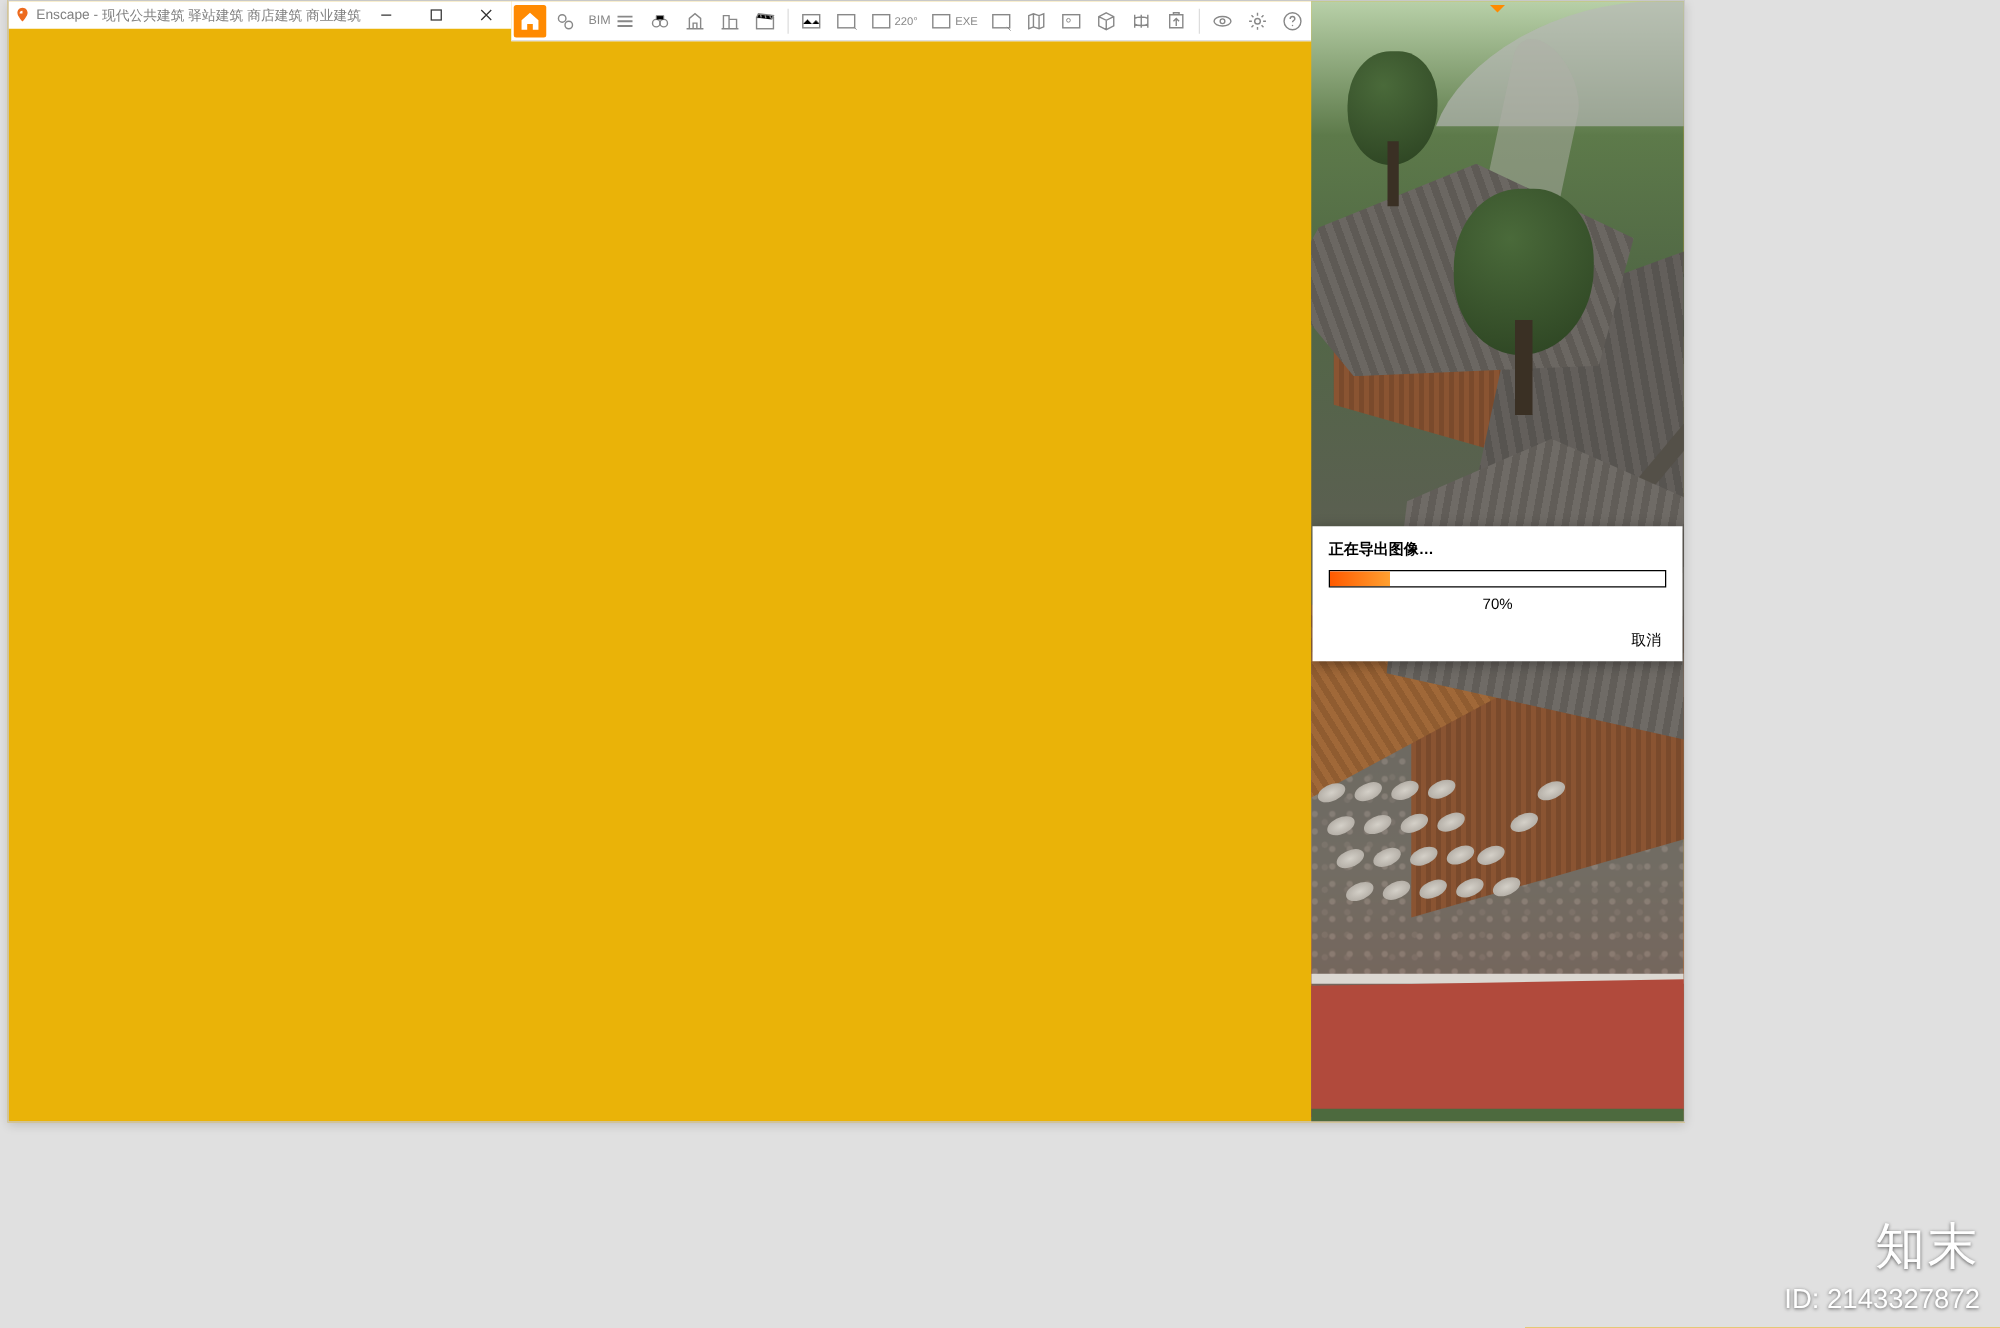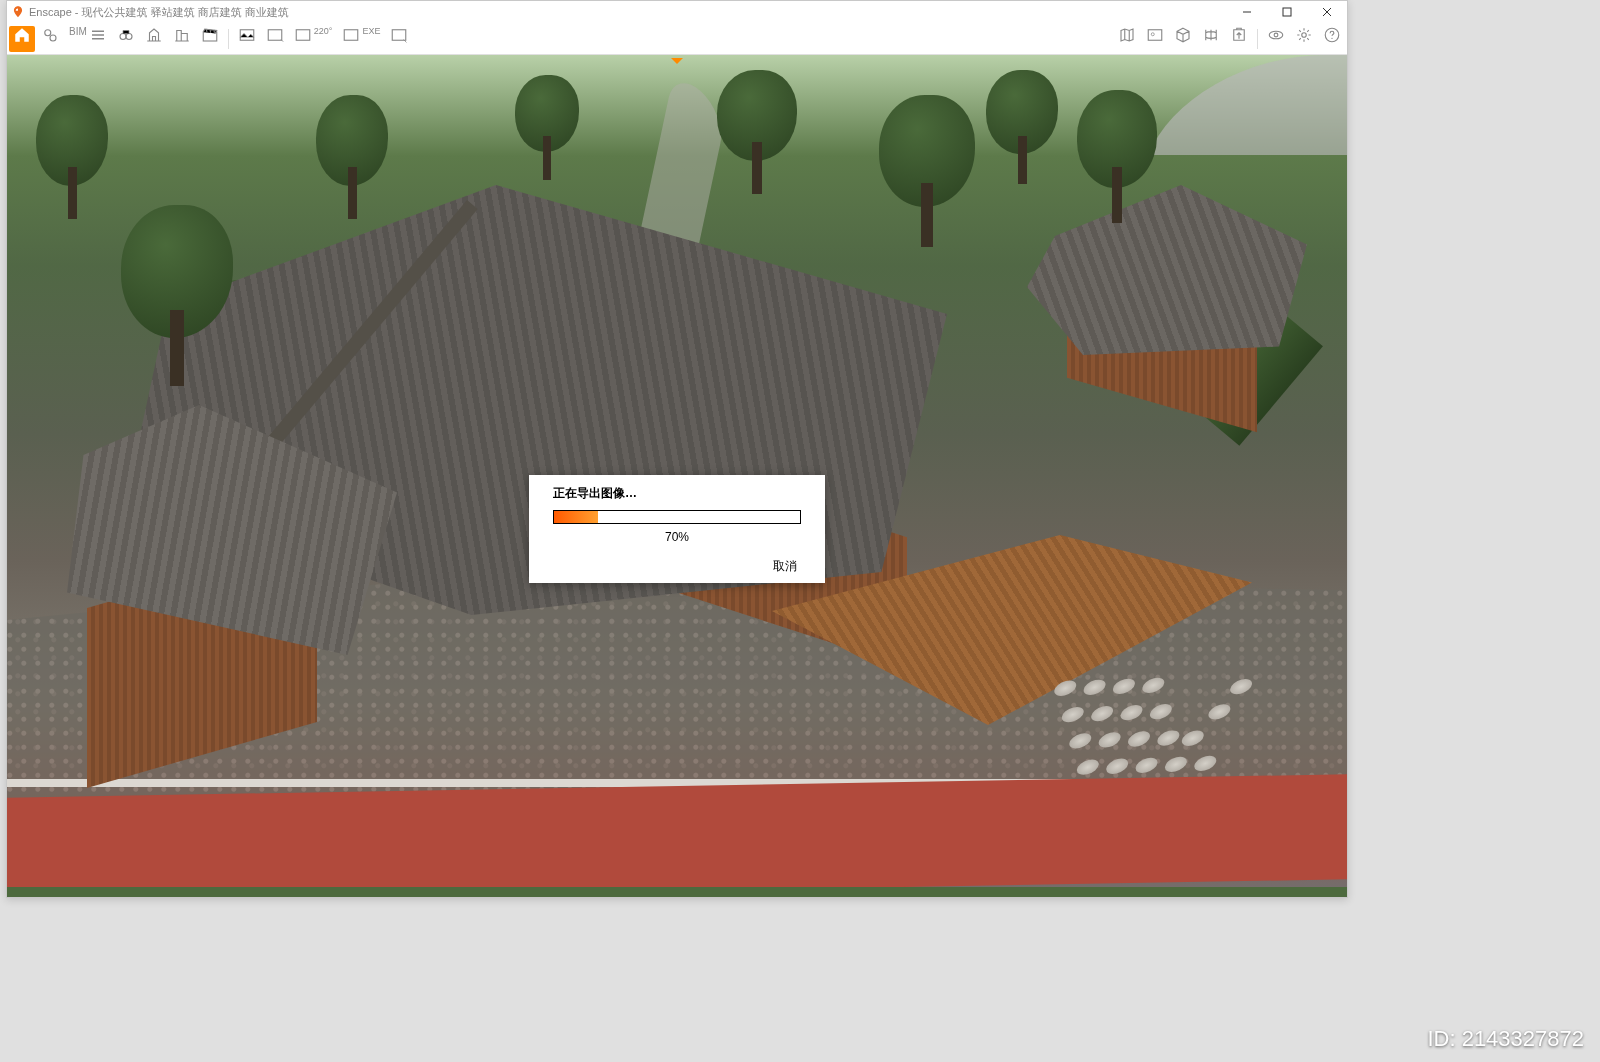--- a/index.html
+++ b/index.html
@@ -14,21 +14,21 @@
 
     .app-window {
       position: absolute;
       left: 6px;
       top: 0;
       width: 1342px;
       height: 898px;
       background: #eab308;
       border: 1px solid #c8c8c8;
       display: flex;
-      flex-direction: column;
+      flex-direction: row;
       box-shadow: 0 2px 8px rgba(0,0,0,0.15);
     }
 
     .titlebar {
       height: 22px;
       display: flex;
       align-items: center;
       background: #fff;
       padding-left: 4px;
       font-size: 11px;
@@ -55,21 +55,21 @@
       height: 32px;
       background: #fff;
       border-bottom: 1px solid #e0e0e0;
       display: flex;
       align-items: center;
       padding: 0 2px;
       gap: 2px;
     }
     .toolbar .tbtn {
       width: 26px; height: 26px;
-      display: flex; justify-content: center;
+      display: flex; align-items: center; justify-content: center;
       border-radius: 2px;
       color: #888;
     }
     .toolbar .tbtn.active { background: #ff8a00; color: #fff; }
     .toolbar .tbtn svg { width: 18px; height: 18px; }
     .toolbar .tbtn.with-text { width: auto; padding: 0 4px; font-size: 10px; gap:2px; }
     .toolbar .sep {
       width: 1px; height: 20px; background: #ddd; margin: 0 3px;
     }
     .toolbar .right { margin-left: auto; display: flex; align-items: center; gap: 2px; }
@@ -218,21 +218,21 @@
     }
     .expand-handle svg { width:14px; height:10px; }
 
     
     .dialog {
       position:absolute;
       left: 50%; top: 420px;
       transform: translateX(-50%);
       width: 296px;
       background:#fff;
-      padding: 10px 24px 8px;
+      padding: 10px 13px 8px;
       box-shadow: 0 2px 10px rgba(0,0,0,0.35);
       font-size: 12px;
     }
     .dialog .dlg-title { font-weight:700; margin-bottom:8px; color:#000; font-size:12px;}
     .dialog .progress {
       height: 14px;
       border: 1px solid #000;
       background:#fff;
       margin-bottom: 6px;
       overflow: hidden;
@@ -504,14 +504,15 @@
       </div>
       <div class="pct">70%</div>
       <div class="actions">
         <span class="cancel">取消</span>
       </div>
     </div>
   </div>
 </div>
 
 <div class="watermark">
+  <div class="brand">知末</div>
   <div class="id">ID: 2143327872</div>
 </div>
 
 </body></html>

